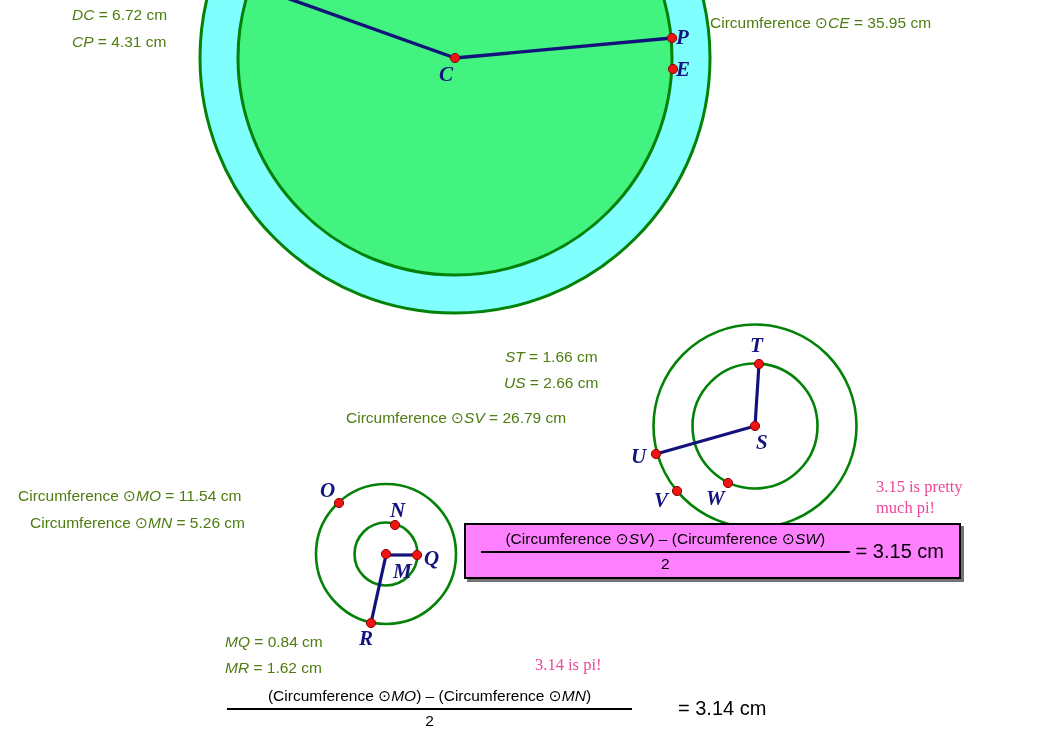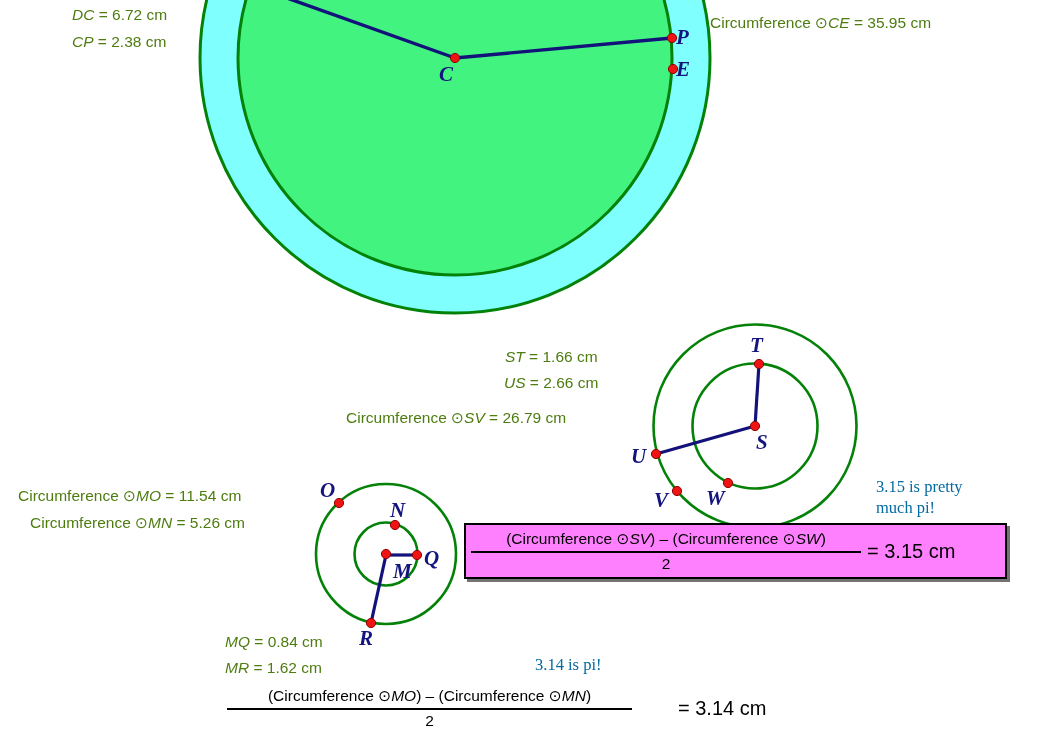--- a/index.html
+++ b/index.html
@@ -12,26 +12,26 @@
     position:absolute;font-size:15.5px;color:#4d7c0f;white-space:nowrap;line-height:20px;
   }
   .meas .lets{font-style:italic;}
   .plabel{
     position:absolute;font-family:"Liberation Serif","DejaVu Serif",serif;
     font-style:italic;font-weight:bold;font-size:21px;color:#14147E;line-height:22px;
     white-space:nowrap;
   }
   .note{
     position:absolute;font-family:"Liberation Serif","DejaVu Serif",serif;
-    font-size:16.5px;color:#0369a1;line-height:21px;white-space:nowrap;
+    font-size:16.5px;color:#ec4899;line-height:21px;white-space:nowrap;
   }
   .formula-box{
-    position:absolute;left:464px;top:523px;width:543px;height:56px;box-sizing:border-box;
+    position:absolute;left:464px;top:523px;width:497px;height:56px;box-sizing:border-box;
     background:#FF80FF;border:2px solid #000;box-shadow:3px 3px 0 rgba(0,0,0,0.55);
-    display:flex;align-items:center;padding:0 5px;
+    display:flex;align-items:center;padding:0 15px;
   }
   .fraction{display:inline-block;text-align:center;}
   .fraction .num{
     font-size:15.5px;line-height:24px;border-bottom:2px solid #000;white-space:nowrap;
   }
   .fraction .den{font-size:15.5px;line-height:22px;}
   .fraction .it{font-style:italic;}
   .formula-box .fraction{width:390px;}
   .result{font-size:20px;white-space:nowrap;margin-left:6px;}
   .formula-plain{
@@ -84,21 +84,21 @@
   <span class="plabel" style="left:631px;top:445px">U</span>
   <span class="plabel" style="left:654px;top:489px">V</span>
   <span class="plabel" style="left:706px;top:487px">W</span>
   <span class="plabel" style="left:320px;top:479px">O</span>
   <span class="plabel" style="left:390px;top:499px">N</span>
   <span class="plabel" style="left:424px;top:547px">Q</span>
   <span class="plabel" style="left:393px;top:560px">M</span>
   <span class="plabel" style="left:359px;top:627px">R</span>
 
   <div class="meas" style="left:72px;top:5px"><span class="lets">DC</span><span> = 6.72 cm</span></div>
-  <div class="meas" style="left:72px;top:32px"><span class="lets">CP</span><span> = 2.38 cm</span></div>
+  <div class="meas" style="left:72px;top:32px"><span class="lets">CP</span><span> = 4.31 cm</span></div>
   <div class="meas" style="left:710px;top:13px"><span>Circumference ⊙</span><span class="lets">CE</span><span> = 35.95 cm</span></div>
 
   <div class="meas" style="left:505px;top:347px"><span class="lets">ST</span><span> = 1.66 cm</span></div>
   <div class="meas" style="left:504px;top:373px"><span class="lets">US</span><span> = 2.66 cm</span></div>
   <div class="meas" style="left:346px;top:408px"><span>Circumference ⊙</span><span class="lets">SV</span><span> = 26.79 cm</span></div>
 
   <div class="meas" style="left:18px;top:486px"><span>Circumference ⊙</span><span class="lets">MO</span><span> = 11.54 cm</span></div>
   <div class="meas" style="left:30px;top:513px"><span>Circumference ⊙</span><span class="lets">MN</span><span> = 5.26 cm</span></div>
 
   <div class="meas" style="left:225px;top:632px"><span class="lets">MQ</span><span> = 0.84 cm</span></div>

